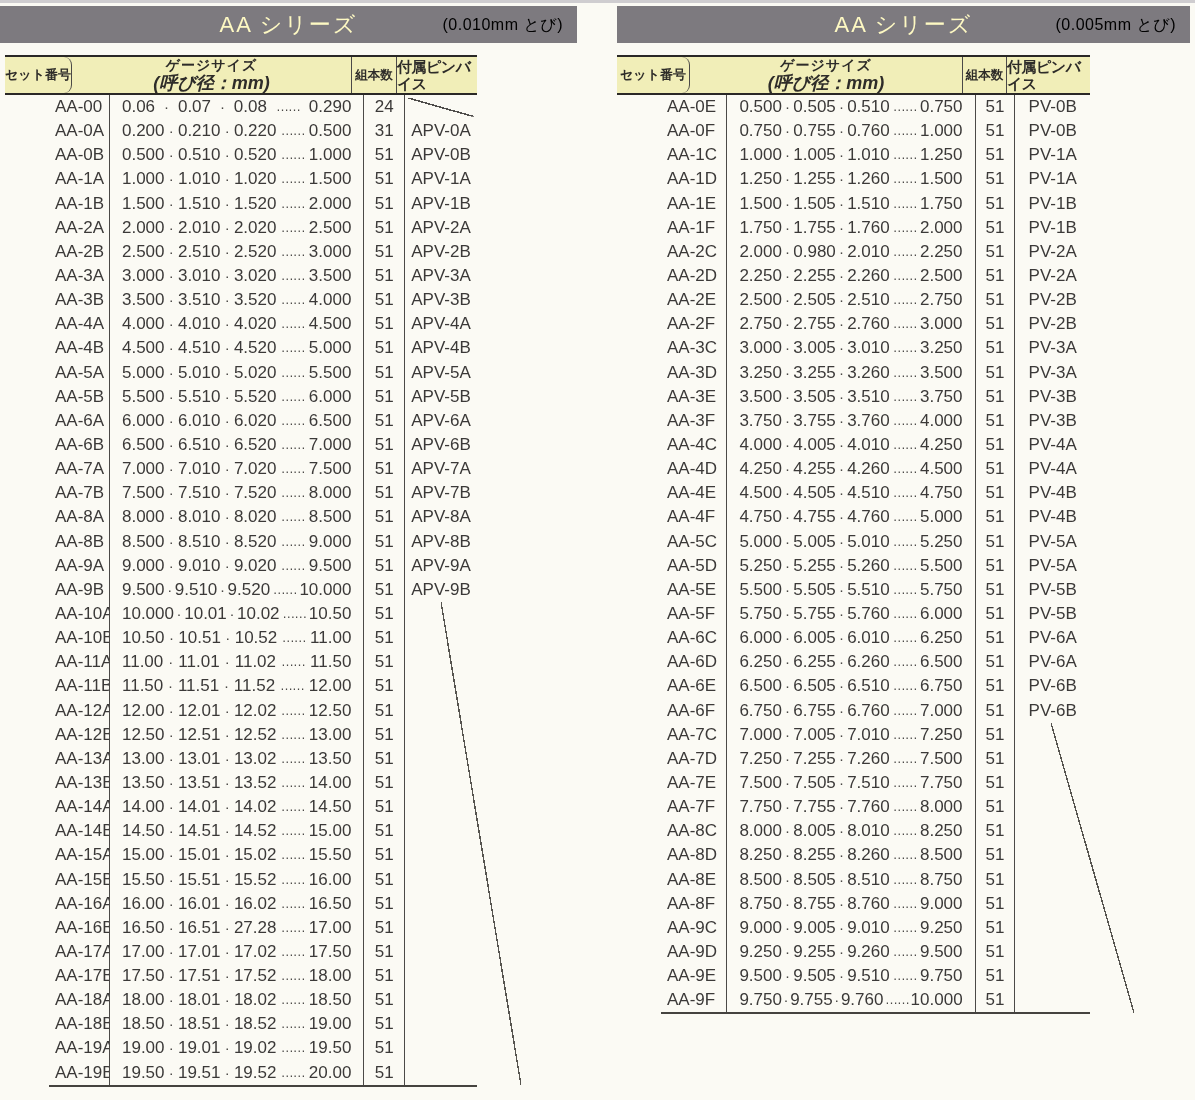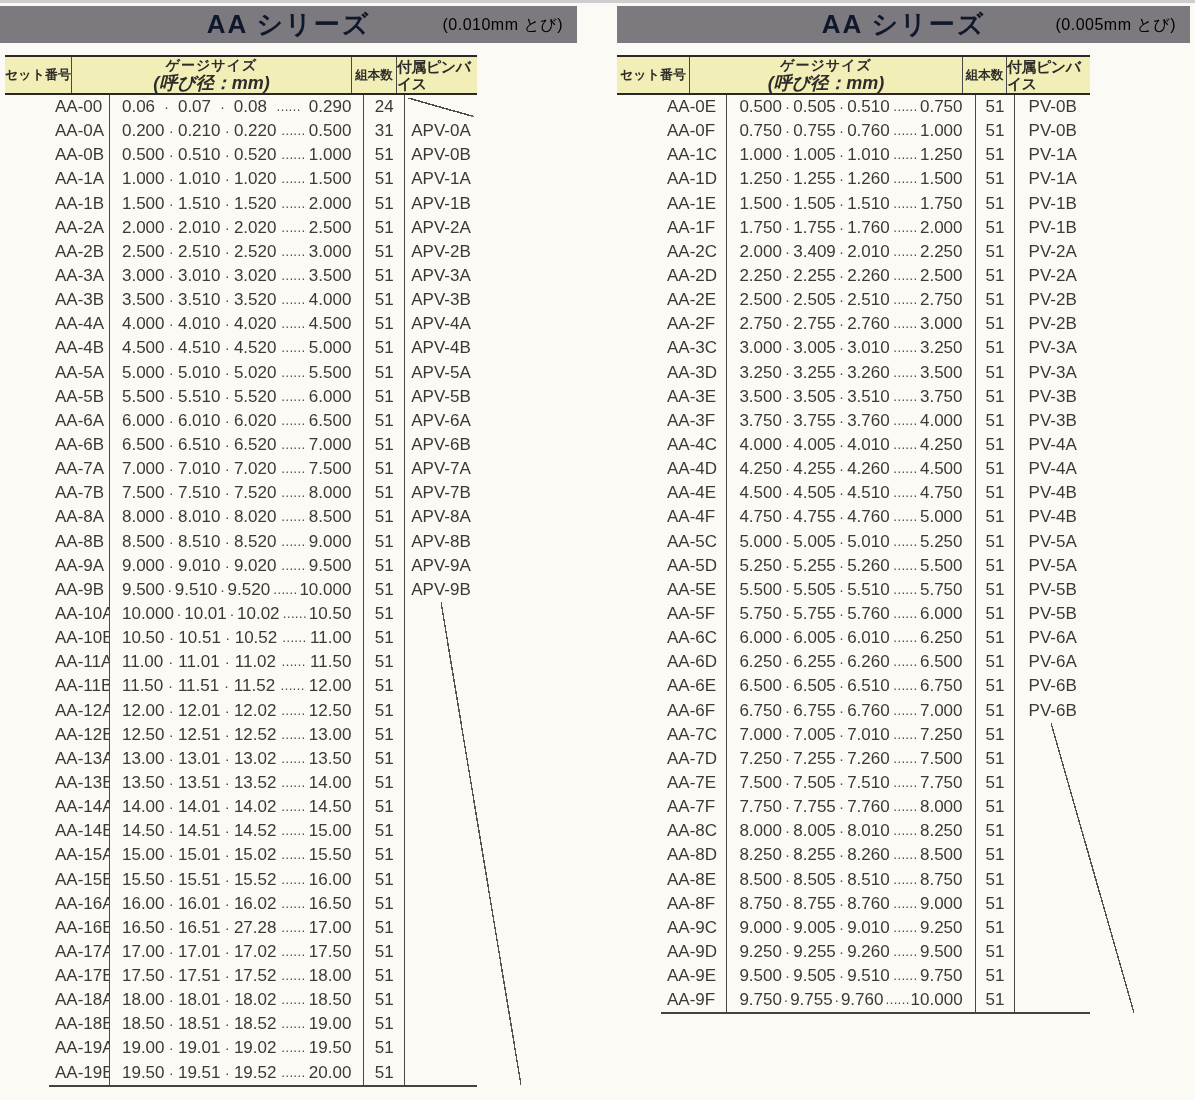--- a/index.html
+++ b/index.html
@@ -16,21 +16,21 @@
   .panel-right{left:617px;width:578px;}
 
   
   .band{
     position:absolute;top:6px;height:37px;background:#7d7a7f;
     display:flex;align-items:center;justify-content:center;
   }
   .panel-left .band{left:0;width:577px;}
   .panel-right .band{left:0;width:573px;}
   .band-title{
-    color:#0f172a;font-size:26px;font-weight:bold;letter-spacing:2px;
+    color:#fef9c3;font-size:22px;font-weight:normal;letter-spacing:2px;
   }
   .band-sub{
     position:absolute;right:14px;top:50%;transform:translateY(-50%);
     color:#000000;font-size:16px;letter-spacing:0.5px;
   }
 
   
   .tbl{position:absolute;top:55px;background:transparent;}
   .panel-left .tbl{left:5px;width:472px;}
   .panel-right .tbl{left:0;width:473px;}
@@ -38,21 +38,21 @@
   .thead{
     box-sizing:border-box;height:40px;background:#f1eeb8;
     border-top:2.5px solid #2a2826;border-bottom:2px solid #2a2826;
     display:flex;align-items:stretch;
   }
   .hc{
     box-sizing:border-box;display:flex;flex-direction:column;
     align-items:center;justify-content:center;
     color:#2e2c29;line-height:1.15;
   }
-  .hc-set{font-size:13px;font-weight:bold;}
+  .hc-set{font-size:13px;font-weight:bold;border-radius:8px;}
   .hc-gauge .g1{font-size:14px;font-weight:bold;letter-spacing:1px;}
   .hc-gauge .g2{font-size:18px;font-weight:bold;font-style:italic;}
   .hc-count{font-size:12.5px;font-weight:bold;}
   .hc-vise{font-size:15px;font-weight:bold;letter-spacing:-0.5px;}
 
   
   .panel-left  .w-set{width:67px;}  .panel-left  .w-gauge{width:280px;}
   .panel-left  .w-count{width:45px;}.panel-left  .w-vise{width:80px;}
   .panel-right .w-set{width:73px;}  .panel-right .w-gauge{width:273px;}
   .panel-right .w-count{width:44px;}.panel-right .w-vise{width:83px;}
@@ -787,21 +787,21 @@
             <span class="val">2.000</span>
           </div>
           <div class="cell count w-count sep-r">51</div>
           <div class="cell vise w-vise">PV-1B</div>
         </div>
         <div class="row">
           <div class="cell set w-set sep-r">AA-2C</div>
           <div class="cell gauge w-gauge sep-r">
             <span class="val">2.000</span>
             <span class="sep">·</span>
-            <span class="val">3.409</span>
+            <span class="val">0.980</span>
             <span class="sep">·</span>
             <span class="val">2.010</span>
             <span class="sep ell">……</span>
             <span class="val">2.250</span>
           </div>
           <div class="cell count w-count sep-r">51</div>
           <div class="cell vise w-vise">PV-2A</div>
         </div>
         <div class="row">
           <div class="cell set w-set sep-r">AA-2D</div>

